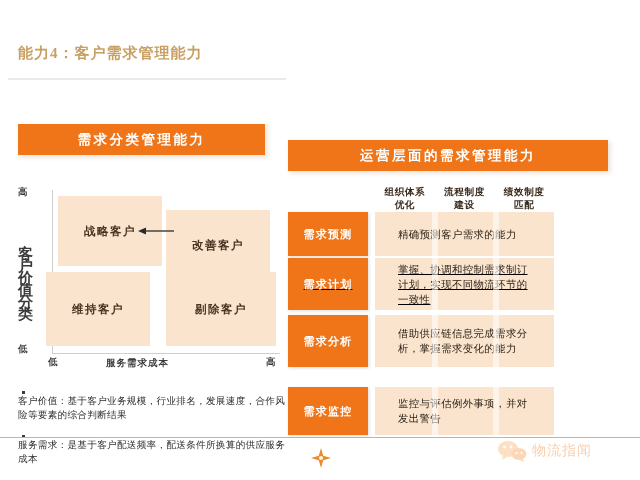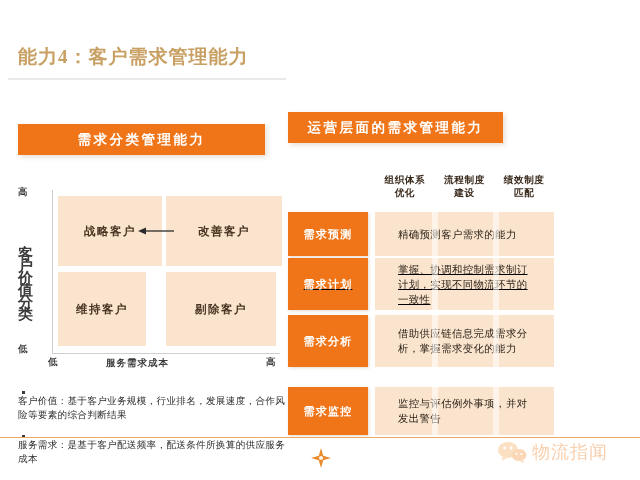--- a/index.html
+++ b/index.html
@@ -17,21 +17,21 @@
     height: 480px;
     background: #ffffff;
     overflow: hidden;
   }
 
   
   #page-title {
     position: absolute;
     left: 18px;
     top: 44px;
-    font-size: 19px;
+    font-size: 15px;
     letter-spacing: 1px;
     color: #c9a063;
     font-weight: 700;
     white-space: nowrap;
   }
   #title-rule {
     position: absolute;
     left: 8px;
     top: 78px;
     width: 278px;
@@ -47,21 +47,21 @@
     color: #ffffff;
     font-size: 13.5px;
     font-weight: 700;
     letter-spacing: 2.5px;
     display: flex;
     align-items: center;
     justify-content: center;
     box-shadow: 2px 2px 5px rgba(120,70,20,0.18);
   }
   #header-left  { left: 18px;  top: 124px; width: 247px; }
-  #header-right { left: 288px; top: 112px; width: 215px; }
+  #header-right { left: 288px; top: 140px; width: 320px; }
 
   
   #matrix-wrap {
     position: absolute;
     left: 18px;
     top: 186px;
     width: 266px;
     height: 184px;
   }
   .axis-tick {
@@ -119,22 +119,22 @@
     background: #fae4cd;
     display: flex;
     align-items: center;
     justify-content: center;
     font-size: 11.5px;
     font-weight: 700;
     color: #4a3524;
     letter-spacing: 1.5px;
   }
   #quad-tl { left: 40px;  top: 10px;  width: 104px; height: 70px; }
-  #quad-tr { left: 148px; top: 10px;  width: 116px; height: 70px; }
-  #quad-bl { left: 40px;  top: 86px;  width: 88px; height: 74px; }
+  #quad-tr { left: 148px; top: 24px;  width: 104px; height: 70px; }
+  #quad-bl { left: 28px;  top: 86px;  width: 104px; height: 74px; }
   #quad-br { left: 148px; top: 86px;  width: 110px; height: 74px; }
 
   #quad-arrow {
     position: absolute;
     left: 120px;
     top: 40px;
     width: 36px;
     height: 10px;
     pointer-events: none;
   }
@@ -170,21 +170,21 @@
   #table-wrap {
     position: absolute;
     left: 288px;
     top: 170px;
     width: 266px;
     height: 253px;
   }
   #col-head {
     position: absolute;
     left: 87px;
-    top: 4px;
+    top: 16px;
     width: 179px;
     display: flex;
   }
   .col-head-cell {
     flex: 1 1 0;
     text-align: center;
     font-size: 9.6px;
     line-height: 12.5px;
     font-weight: 700;
     color: #3a2a1c;
@@ -250,21 +250,21 @@
   }
   #watermark {
     position: absolute;
     left: 497px;
     top: 440px;
     display: flex;
     align-items: center;
     opacity: 0.55;
   }
   #wm-text {
-    font-size: 18px;
+    font-size: 14px;
     color: #f4a86a;
     letter-spacing: 1px;
     margin-left: 5px;
     font-weight: 400;
   }
   #bottom-rule {
     position: absolute;
     left: 0px;
     top: 437px;
     width: 640px;

